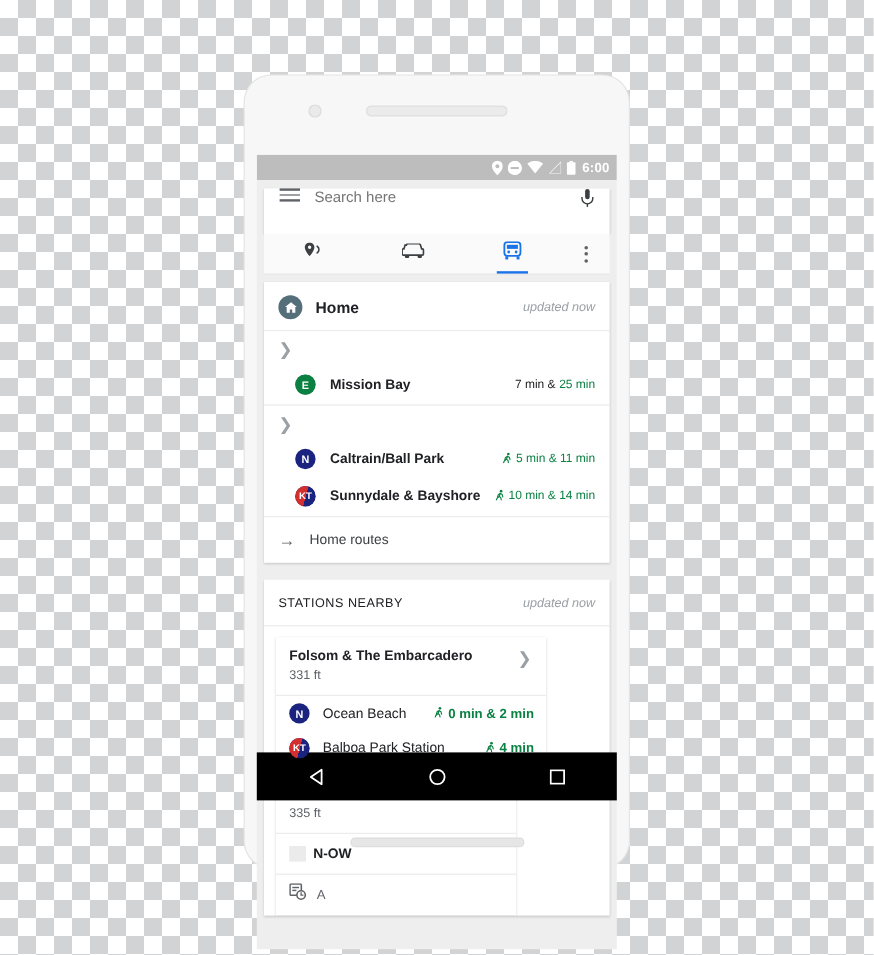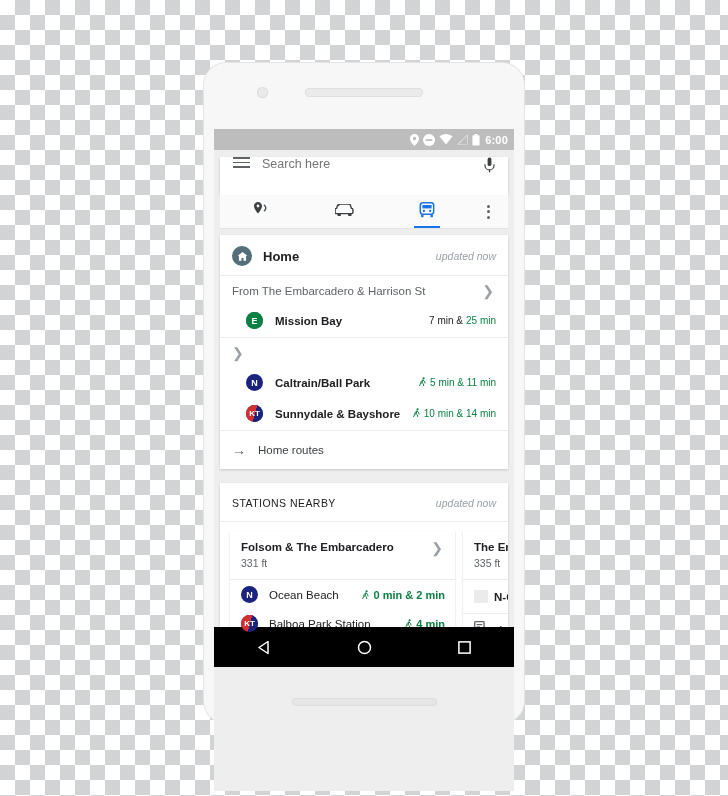--- a/index.html
+++ b/index.html
@@ -322,20 +322,21 @@
     font-weight: normal;
     color: #202124;
     letter-spacing: .45px;
   }
 
   .carousel {
     display: flex;
     gap: 8px;
     padding: 9px 0 0 10px;
     overflow: hidden;
+    flex-direction: column;
   }
   .station-card {
     background: #ffffff;
     box-shadow: 0 1px 2px rgba(0,0,0,.18);
     flex: 0 0 auto;
   }
   #station-card-1 { width: 225px; }
   #station-card-2 { width: 200px; }
 
   .station-head {
@@ -536,21 +537,20 @@
           <span class="home-icon">
             <svg width="11" height="11" viewBox="0 0 11 11">
                 <path d="M5.5 0.9L0.6 4.8h1.3v4.9h2.6V6.9h2v2.8h2.6V4.8h1.3L5.5 0.9z" fill="#fff"></path>
               </svg>
           </span>
           <span class="home-title">Home</span>
           <span class="updated">updated now</span>
         </div>
 
         <div class="from-row">
-          <span class="from-text">From The Embarcadero &amp; Harrison St</span>
           <span class="chev">❯</span>
         </div>
         <div class="line-row">
           <span class="badge e">
             <span>E</span>
           </span>
           <span class="line-name">Mission Bay</span>
           <span class="line-time">
             <span>7 min &amp;</span>
             <span class="green">25 min</span>

